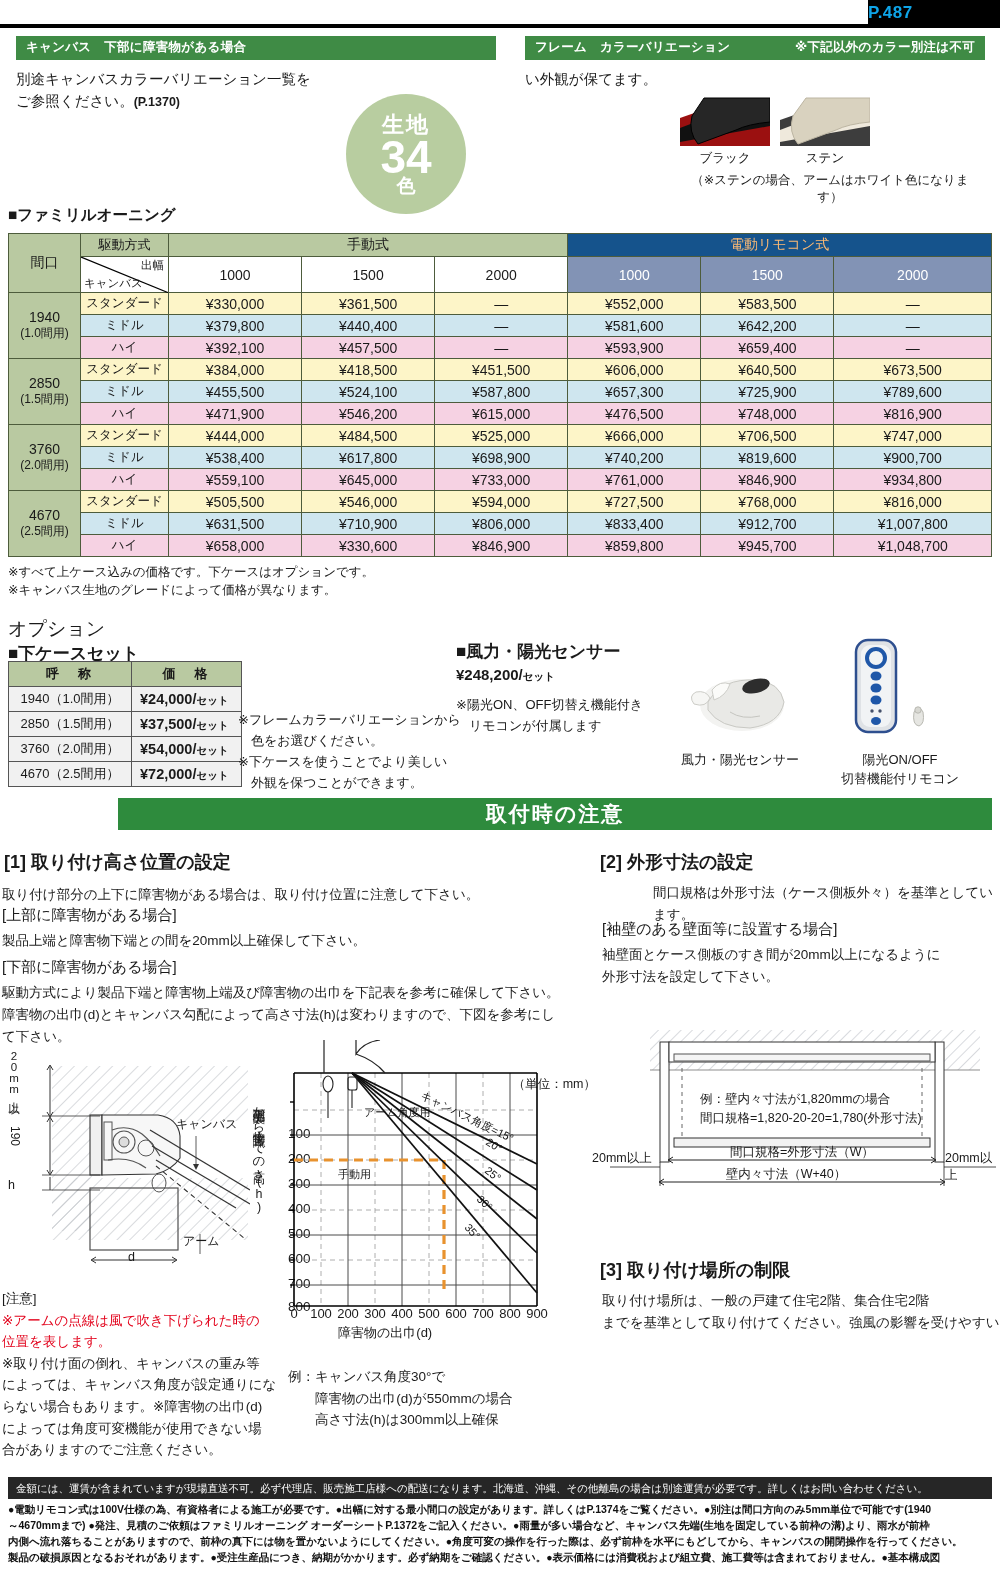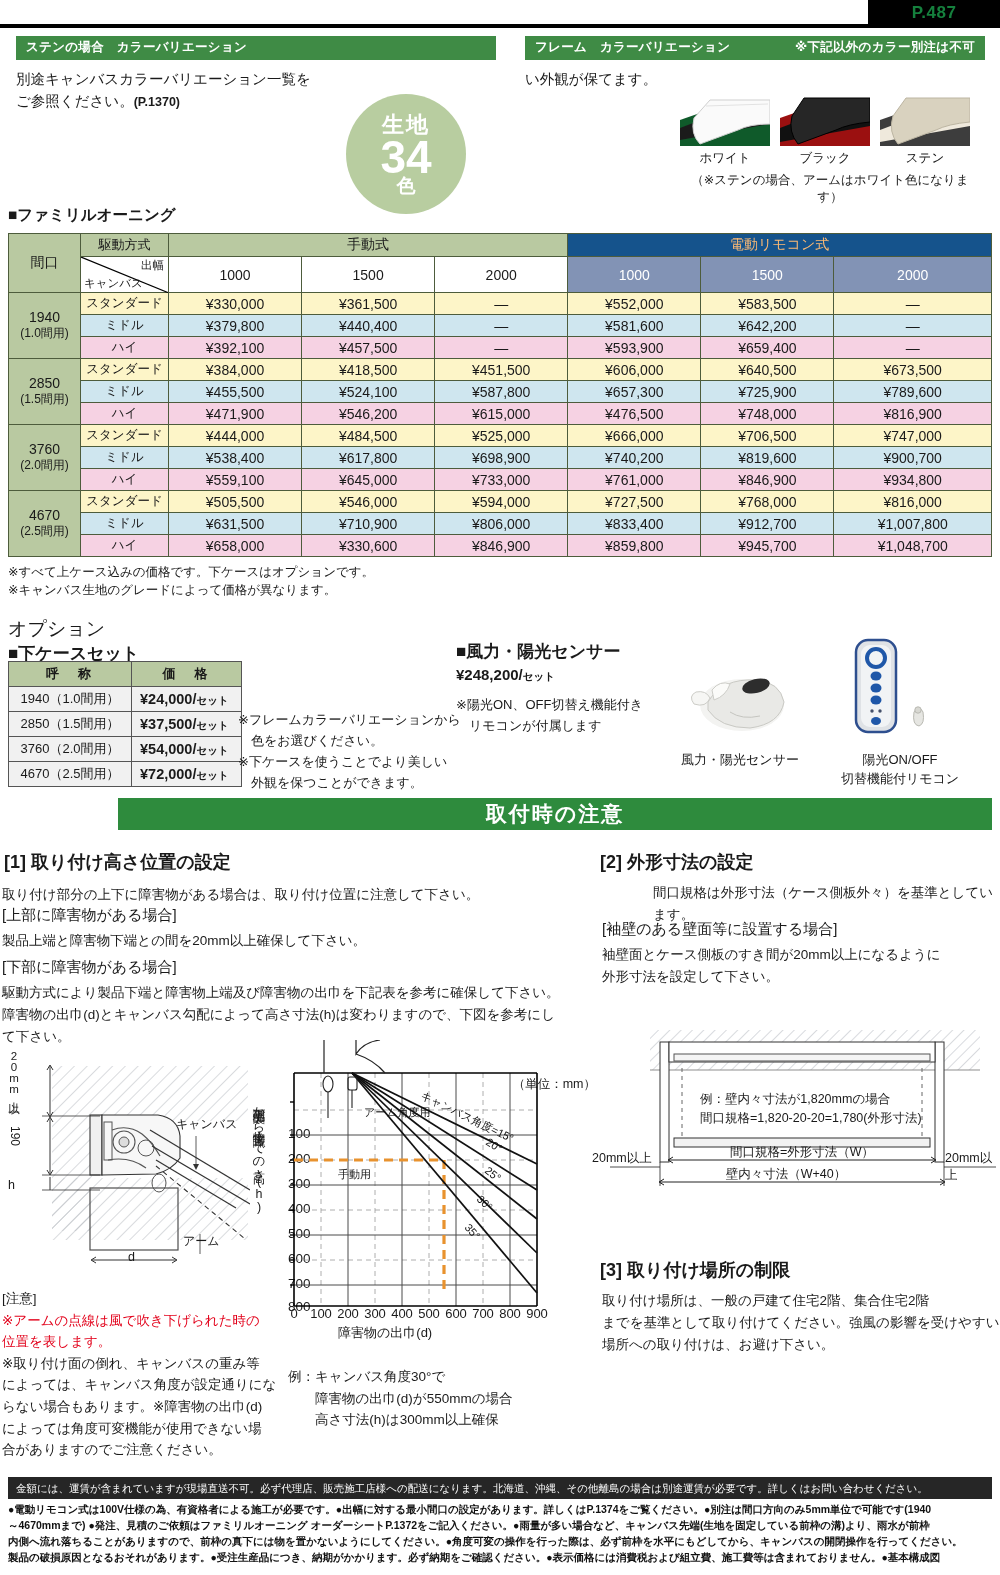--- a/index.html
+++ b/index.html
@@ -10,23 +10,23 @@
     font-family:"Liberation Sans","DejaVu Sans",sans-serif;
     color:#1a1a1a;
     position:relative;
     overflow:hidden;
   }
 
   
   .page-tab{
     position:absolute; right:0; top:0;
     width:132px; height:26px;
-    background:#000; color:#15803d;
+    background:#000; color:#0ea5e9;
     font-size:17px; font-weight:bold;
-    display:flex; align-items:center; justify-content:center;
+    display:flex; align-items:center; justify-content:flex-start;
     letter-spacing:.5px;
   }
   .top-rule{
     position:absolute; left:0; top:24px; width:1000px; height:4px; background:#000;
   }
 
   
   .hdr-wrap{ position:absolute; left:0; top:36px; width:1000px; height:160px; }
   .hdr-col{ position:absolute; top:0; }
   .hdr-col.left{ left:16px; width:480px; }
@@ -159,21 +159,21 @@
 
 <div class="page-tab">
   <span>P.487</span>
 </div>
 <div class="top-rule"></div>
 
 <div class="hdr-wrap">
 
   <div class="hdr-col left">
     <div class="green-bar">
-      <span>ステンの場合　カラーバリエーション</span>
+      <span>キャンバス　下部に障害物がある場合</span>
     </div>
     <div class="hdr-body">
       <div>別途キャンバスカラーバリエーション一覧を</div>
       <div>
         <span>ご参照ください。</span><b style="font-size:12.5px">(P.1370)</b>
       </div>
     </div>
     <div class="fabric-badge">
       <span class="t">生地</span>
       <span class="n">34</span>
@@ -184,32 +184,20 @@
   <div class="hdr-col right">
     <div class="green-bar">
       <span>フレーム　カラーバリエーション</span>
       <span class="sub">※下記以外のカラー別注は不可</span>
     </div>
     <div class="hdr-body">
       <div>い外観が保てます。</div>
     </div>
     <div class="swatches">
       <div class="sw-row">
-        <div class="sw">
-          <div class="img">
-            <svg width="90" height="52" viewBox="0 0 90 52">
-              <rect width="90" height="52" fill="#ffffff"></rect>
-              <path d="M0 26 L40 12 L90 12 L90 52 L0 52 Z" fill="#0f5a2a"></path>
-              <path d="M0 34 L42 18 L90 18 L90 30 L0 46 Z" fill="#1b1b1b"></path>
-              <path d="M30 6 L90 6 L90 30 Q70 30 58 36 L20 50 Q10 40 14 24 Z" fill="#fafafa" stroke="#cfcfcf"></path>
-              <path d="M26 12 L88 10" stroke="#e2e2e2" fill="none"></path>
-            </svg>
-          </div>
-          <div class="lbl">ホワイト</div>
-        </div>
         <div class="sw">
           <div class="img">
             <svg width="90" height="52" viewBox="0 0 90 52">
               <rect width="90" height="52" fill="#ffffff"></rect>
               <path d="M0 24 L40 10 L90 10 L90 52 L0 52 Z" fill="#9b1010"></path>
               <path d="M0 34 L42 18 L90 18 L90 32 L0 48 Z" fill="#111"></path>
               <path d="M24 4 L90 4 L90 28 Q68 30 56 36 L18 50 Q8 38 12 22 Z" fill="#262626" stroke="#000"></path>
             </svg>
           </div>
           <div class="lbl">ブラック</div>
@@ -701,21 +689,20 @@
   <div style="position:absolute;left:-8px;top:130px;font-size:12.5px;">20mm以上</div>
   <div style="position:absolute;left:345px;top:130px;font-size:12.5px;">20mm以上</div>
   <div style="position:absolute;left:69px;top:124px;width:266px;text-align:center;font-size:12.5px;">間口規格=外形寸法（W）</div>
   <div style="position:absolute;left:60px;top:146px;width:252px;text-align:center;font-size:12.5px;">壁内々寸法（W+40）</div>
 </div>
 
 <div class="h2" style="position:absolute;left:600px;top:1258px;">[3] 取り付け場所の制限</div>
 <div class="p" style="position:absolute;left:602px;top:1290px;width:398px;">
   <div>取り付け場所は、一般の戸建て住宅2階、集合住宅2階</div>
   <div>までを基準として取り付けてください。強風の影響を受けやすい</div>
-  <div>場所への取り付けは、お避け下さい。</div>
 </div>
 
 <div class="footer-band">金額には、運賃が含まれていますが現場直送不可。必ず代理店、販売施工店様への配送になります。北海道、沖縄、その他離島の場合は別途運賃が必要です。詳しくはお問い合わせください。</div>
 <div class="footer-text">
   <div>●電動リモコン式は100V仕様の為、有資格者による施工が必要です。●出幅に対する最小間口の設定があります。詳しくはP.1374をご覧ください。●別注は間口方向のみ5mm単位で可能です(1940</div>
   <div>～4670mmまで) ●発注、見積のご依頼はファミリルオーニング オーダーシートP.1372をご記入ください。●雨量が多い場合など、キャンバス先端(生地を固定している前枠の溝)より、雨水が前枠</div>
   <div>内側へ流れ落ちることがありますので、前枠の真下には物を置かないようにしてください。●角度可変の操作を行った際は、必ず前枠を水平にもどしてから、キャンバスの開閉操作を行ってください。</div>
   <div>製品の破損原因となるおそれがあります。●受注生産品につき、納期がかかります。必ず納期をご確認ください。●表示価格には消費税および組立費、施工費等は含まれておりません。●基本構成図</div>
 </div>
 

